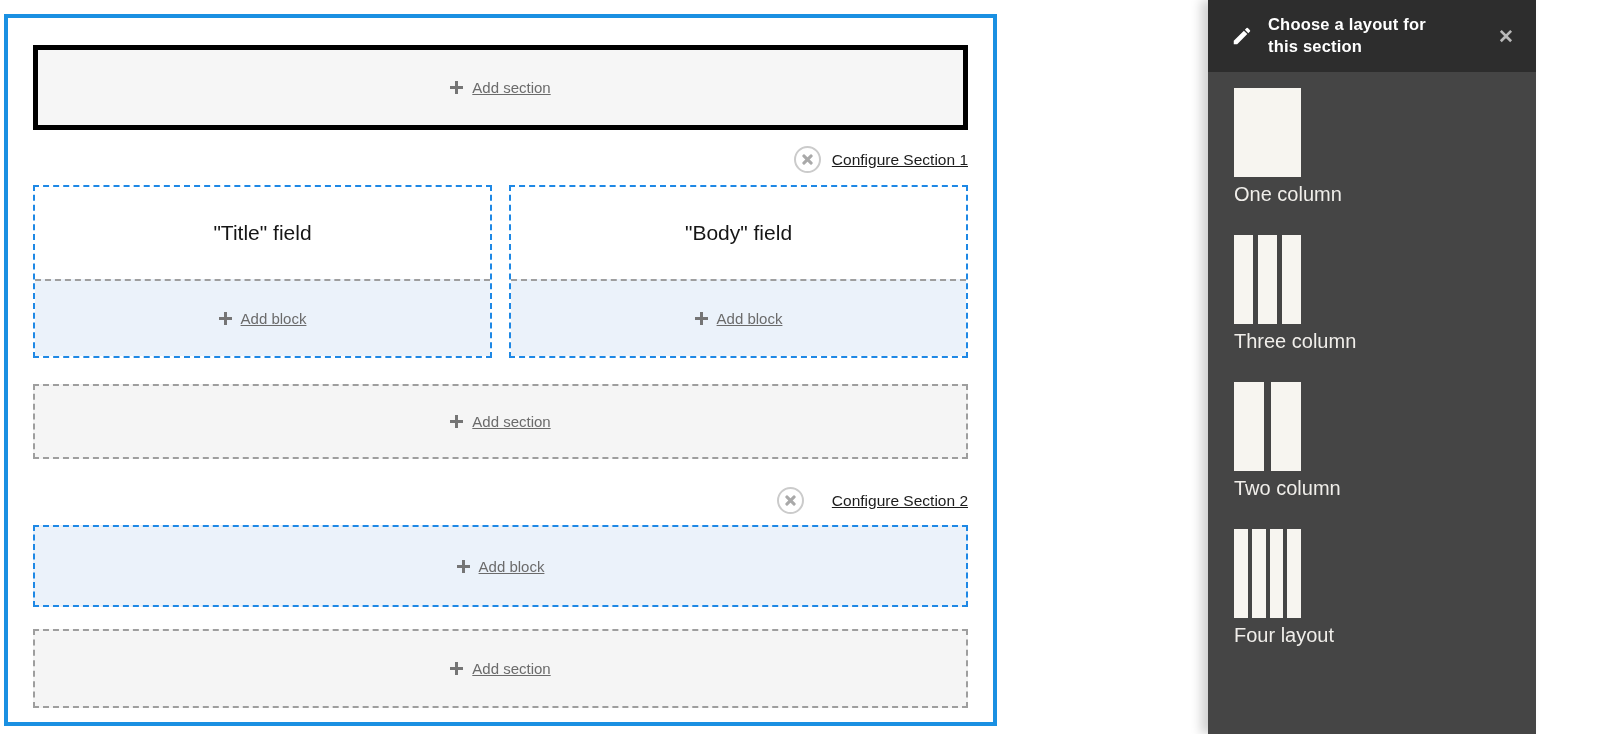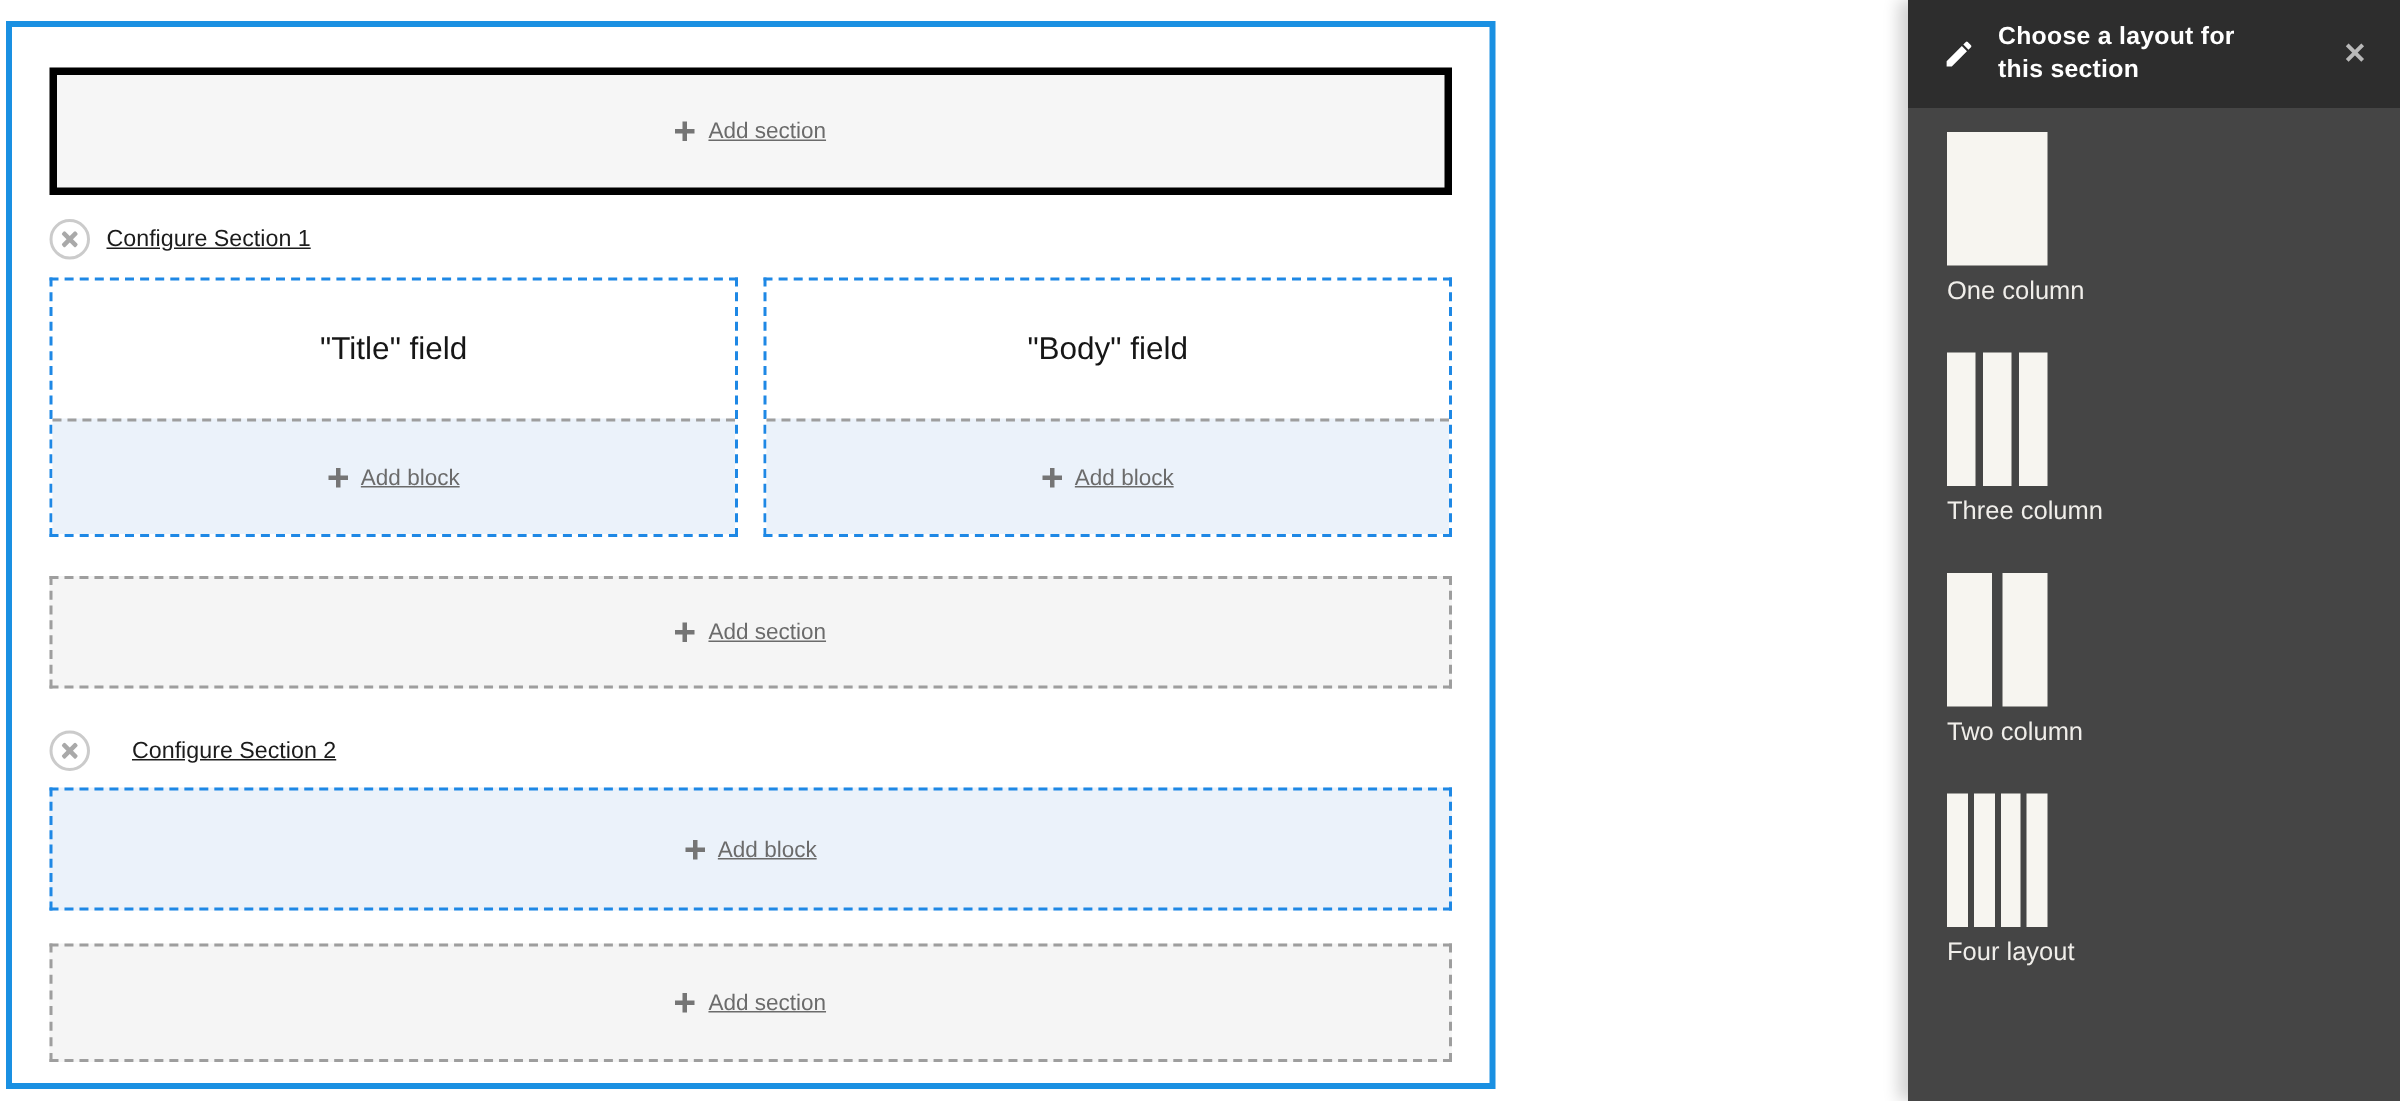--- a/index.html
+++ b/index.html
@@ -27,21 +27,21 @@
     color:#6b6b6b;font-size:15px;
   }
   .add-link .link-text{text-decoration:underline;}
   .plus-icon{position:relative;width:13px;height:13px;display:inline-block;flex:none;}
   .plus-icon::before,.plus-icon::after{content:"";position:absolute;background:#757575;}
   .plus-icon::before{left:5px;top:0;width:3px;height:13px;}
   .plus-icon::after{left:0;top:5px;width:13px;height:3px;}
 
   .configure-row{
     display:flex;align-items:center;gap:11px;height:27px;
-    margin-top:16px;margin-bottom:12px;
+    margin-top:16px;margin-bottom:12px;justify-content:flex-end;
   }
   .remove-btn{
     width:27px;height:27px;box-sizing:border-box;flex:none;
     border:2px solid #cbcbcb;border-radius:50%;background:#fff;
     position:relative;cursor:pointer;padding:0;
   }
   .remove-btn::before,.remove-btn::after{
     content:"";position:absolute;left:5px;top:10px;width:13px;height:3px;
     background:#a9a9a9;border-radius:1px;
   }
@@ -73,21 +73,21 @@
   .zone-bottom{margin-top:22px;height:79px;}
 
   .section2-block{
     box-sizing:border-box;border:2px dashed #1e88e5;background:#ebf2fa;height:82px;
     display:flex;align-items:center;justify-content:center;
   }
   .configure-row-2{margin-top:28px;margin-bottom:11px;gap:28px;}
 
   
   .sidebar{
-    position:absolute;left:1272px;top:0;width:328px;height:734px;
+    position:absolute;left:1208px;top:0;width:328px;height:734px;
     background:#454545;box-shadow:-7px 0 10px rgba(0,0,0,0.18);
   }
   .sidebar-header{
     height:72px;background:#2d2d2d;display:flex;align-items:center;
     box-sizing:border-box;padding:0 20px 0 23px;gap:15px;
   }
   .pencil-icon{width:22px;height:22px;flex:none;}
   .sidebar-title{
     color:#ffffff;font-size:16.5px;font-weight:600;line-height:1.33;
     letter-spacing:.2px;width:190px;
@@ -97,21 +97,21 @@
     color:#b9b9b9;font-size:19px;font-weight:700;line-height:1;padding:2px;
   }
   .sidebar-body{padding:16px 0 0 26px;}
   .layout-option{margin-bottom:31px;cursor:pointer;width:160px;}
   .option-preview{width:67px;height:89px;display:flex;}
   .option-preview .bar{flex:1;background:#f7f5f0;}
   .option-preview.cols-1{gap:0;}
   .option-preview.cols-2{gap:7px;}
   .option-preview.cols-3{gap:5px;}
   .option-preview.cols-4{gap:4px;}
-  .option-label{margin-top:7px;color:#f0eeea;font-size:17px;line-height:20px;}
+  .option-label{margin-top:7px;color:#f0eeea;font-size:20px;line-height:20px;}
 </style>
 </head>
 <body>
 
 <div class="canvas">
 
   <div class="top-add-section">
     <a class="add-link">
       <span class="plus-icon"></span>
       <span class="link-text">Add section</span>

